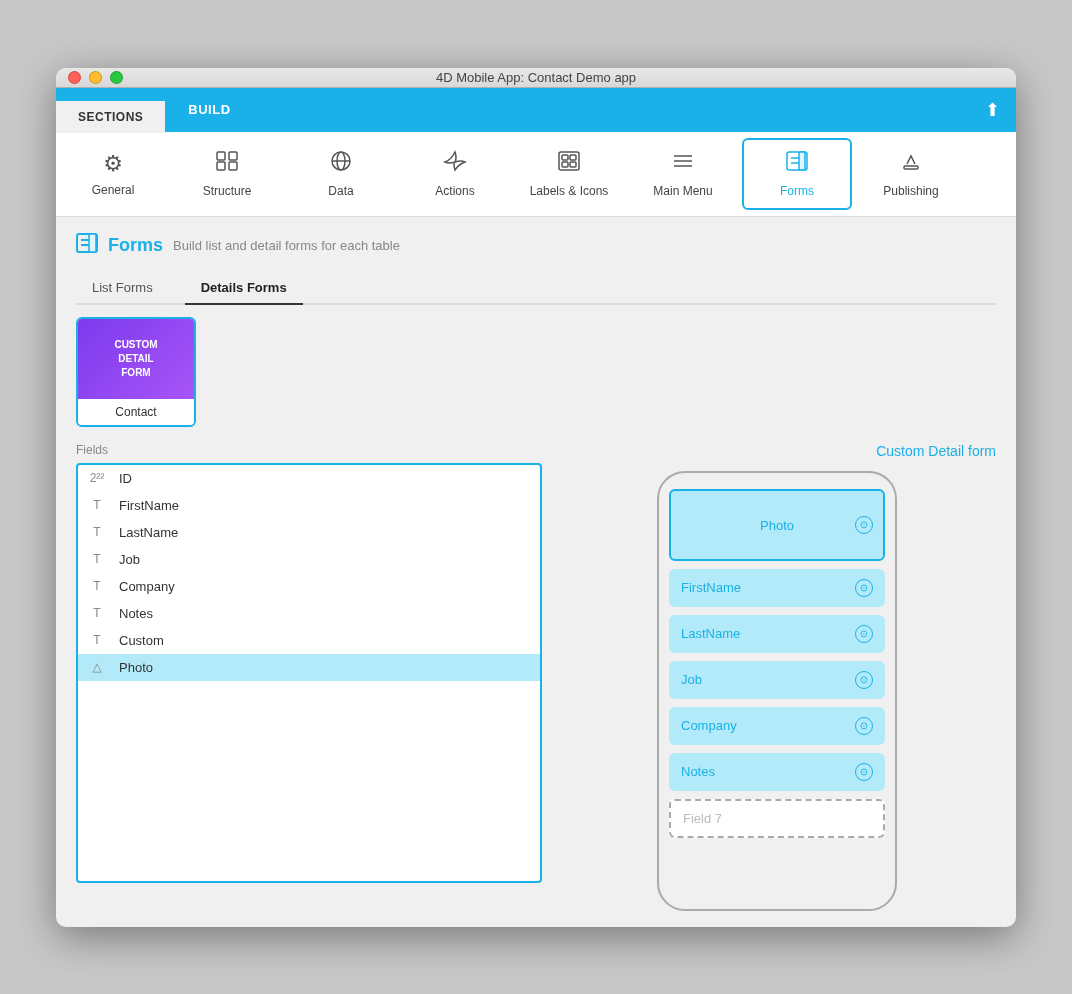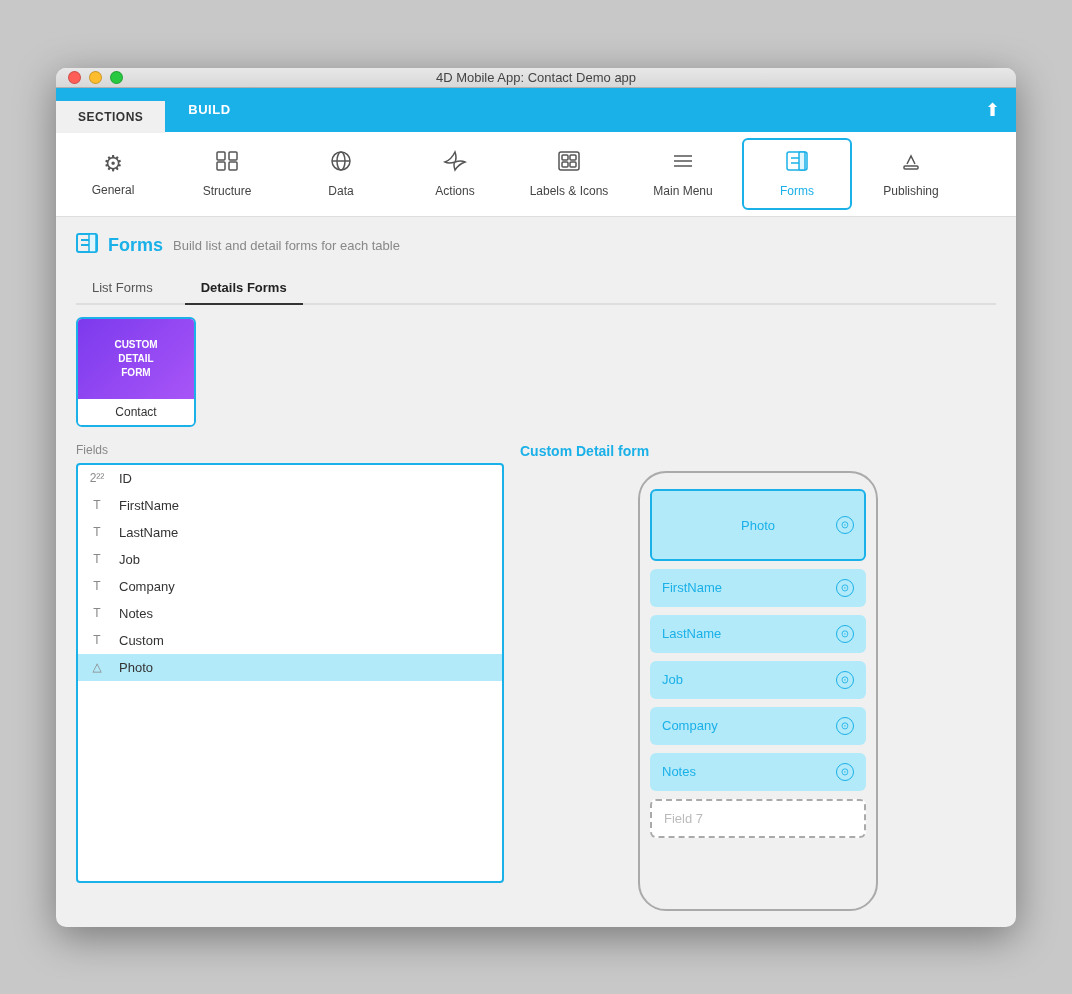--- a/index.html
+++ b/index.html
@@ -187,21 +187,21 @@
       font-size: 12px;
       color: #333;
       padding: 6px 0;
       background: white;
     }
     .main-content {
       display: flex;
       gap: 16px;
     }
     .fields-panel {
-      width: 428px;
+      width: 466px;
       flex-shrink: 0;
     }
     .fields-label {
       font-size: 12px;
       color: #888;
       margin-bottom: 6px;
     }
     .fields-list {
       border: 2px solid #1ab0e8;
       border-radius: 4px;
@@ -222,24 +222,24 @@
     .field-type-icon {
       font-size: 12px;
       color: #888;
       width: 18px;
       text-align: center;
     }
     .preview-panel {
       flex: 1;
     }
     .preview-title {
-      text-align: left;
+      text-align: right;
       color: #1ab0e8;
       font-size: 14px;
-      font-weight: 700;
+      font-weight: 400;
       margin-bottom: 12px;
     }
     .phone-mockup {
       width: 240px;
       margin: 0 auto;
       background: #f0f0f0;
       border: 2px solid #aaa;
       border-radius: 28px;
       padding: 16px 10px;
       min-height: 440px;

